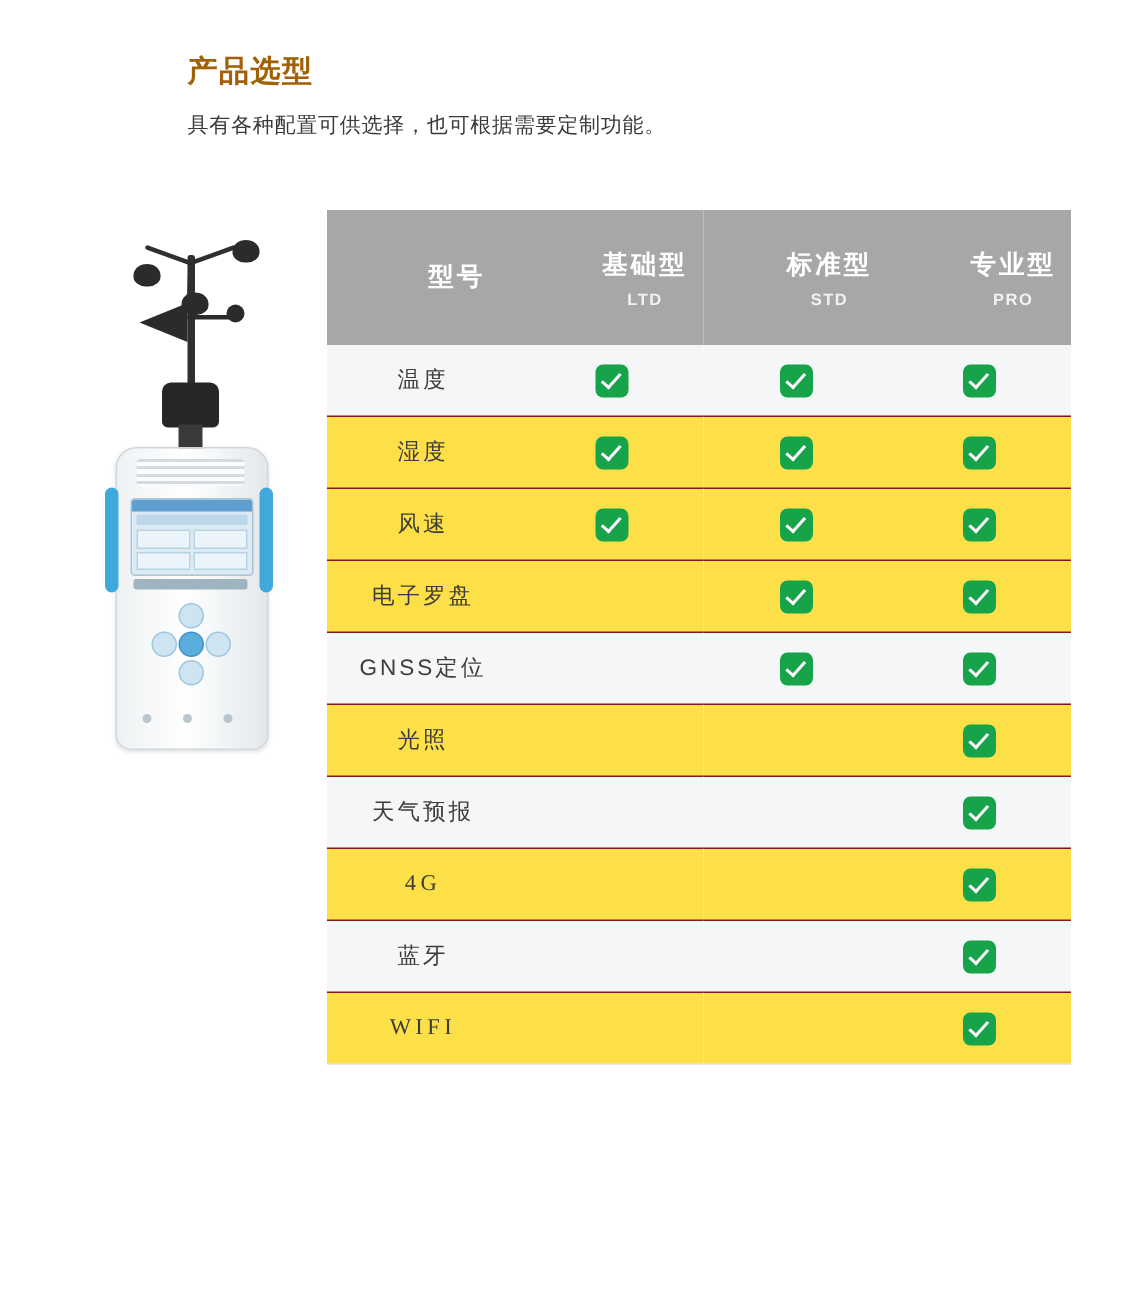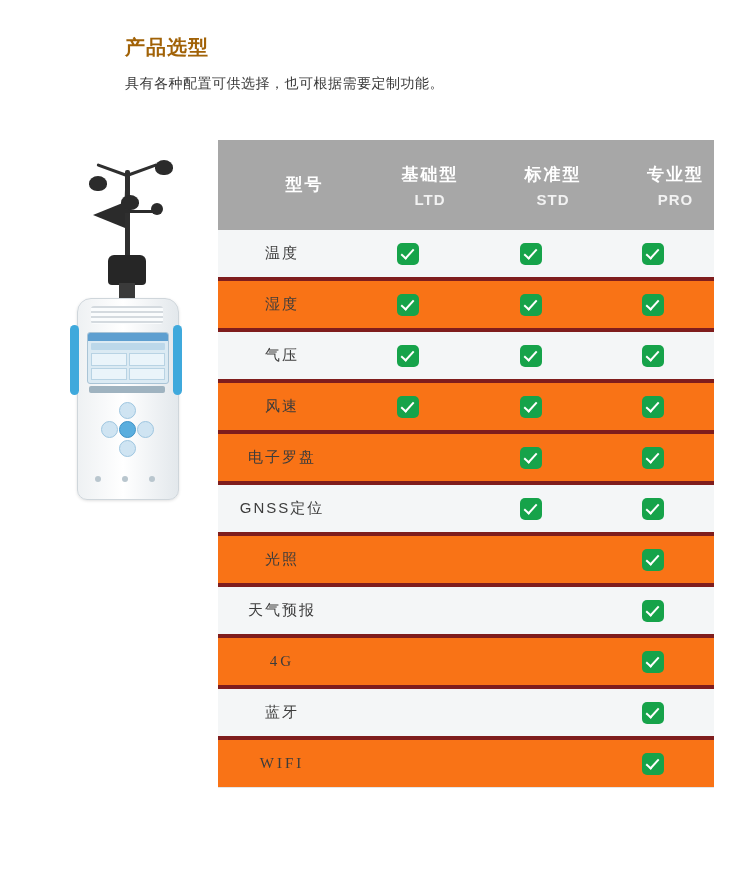--- a/index.html
+++ b/index.html
@@ -243,40 +243,40 @@
     vertical-align: middle;
     border: none;
     padding-left: 46px;
   }
   .th-main {
     font-size: 17px;
     letter-spacing: 2px;
     line-height: 1.5;
   }
   .th-sub {
-    font-size: 15px;
+    font-size: 11px;
     letter-spacing: 1px;
     color: #f2f2f2;
     margin-top: 4px;
   }
 
   .spec-table tbody td {
     height: 45px;
     text-align: center;
     vertical-align: middle;
-    border-bottom: 4px solid #7f1d1d;
+    border-bottom: 1px solid #7f1d1d;
     font-size: 15px;
     color: #3c3c3c;
     letter-spacing: 2px;
   }
   .spec-table tbody tr:last-child td {
     border-bottom: 1px solid #e3e6e8;
   }
   .spec-table tbody tr.odd td { background: #f4f6f7; }
-  .spec-table tbody tr.even td { background: #f97316; }
+  .spec-table tbody tr.even td { background: #fde047; }
   td.feature-name { font-size: 15px; }
   td.feature-name.ascii { font-family: "Liberation Serif", serif; letter-spacing: 3px; }
 
   .check {
     display: inline-block;
     width: 22px;
     height: 22px;
     border-radius: 5px;
     background: #16a34a;
     position: relative;
@@ -383,26 +383,20 @@
         <td><span class="check"></span></td>
         <td><span class="check"></span></td>
         <td><span class="check"></span></td>
       </tr>
       <tr class="even">
         <td class="feature-name">湿度</td>
         <td><span class="check"></span></td>
         <td><span class="check"></span></td>
         <td><span class="check"></span></td>
       </tr>
-      <tr class="odd">
-        <td class="feature-name">气压</td>
-        <td><span class="check"></span></td>
-        <td><span class="check"></span></td>
-        <td><span class="check"></span></td>
-      </tr>
       <tr class="even">
         <td class="feature-name">风速</td>
         <td><span class="check"></span></td>
         <td><span class="check"></span></td>
         <td><span class="check"></span></td>
       </tr>
       <tr class="even">
         <td class="feature-name">电子罗盘</td>
         <td><span class="blank"></span></td>
         <td><span class="check"></span></td>

